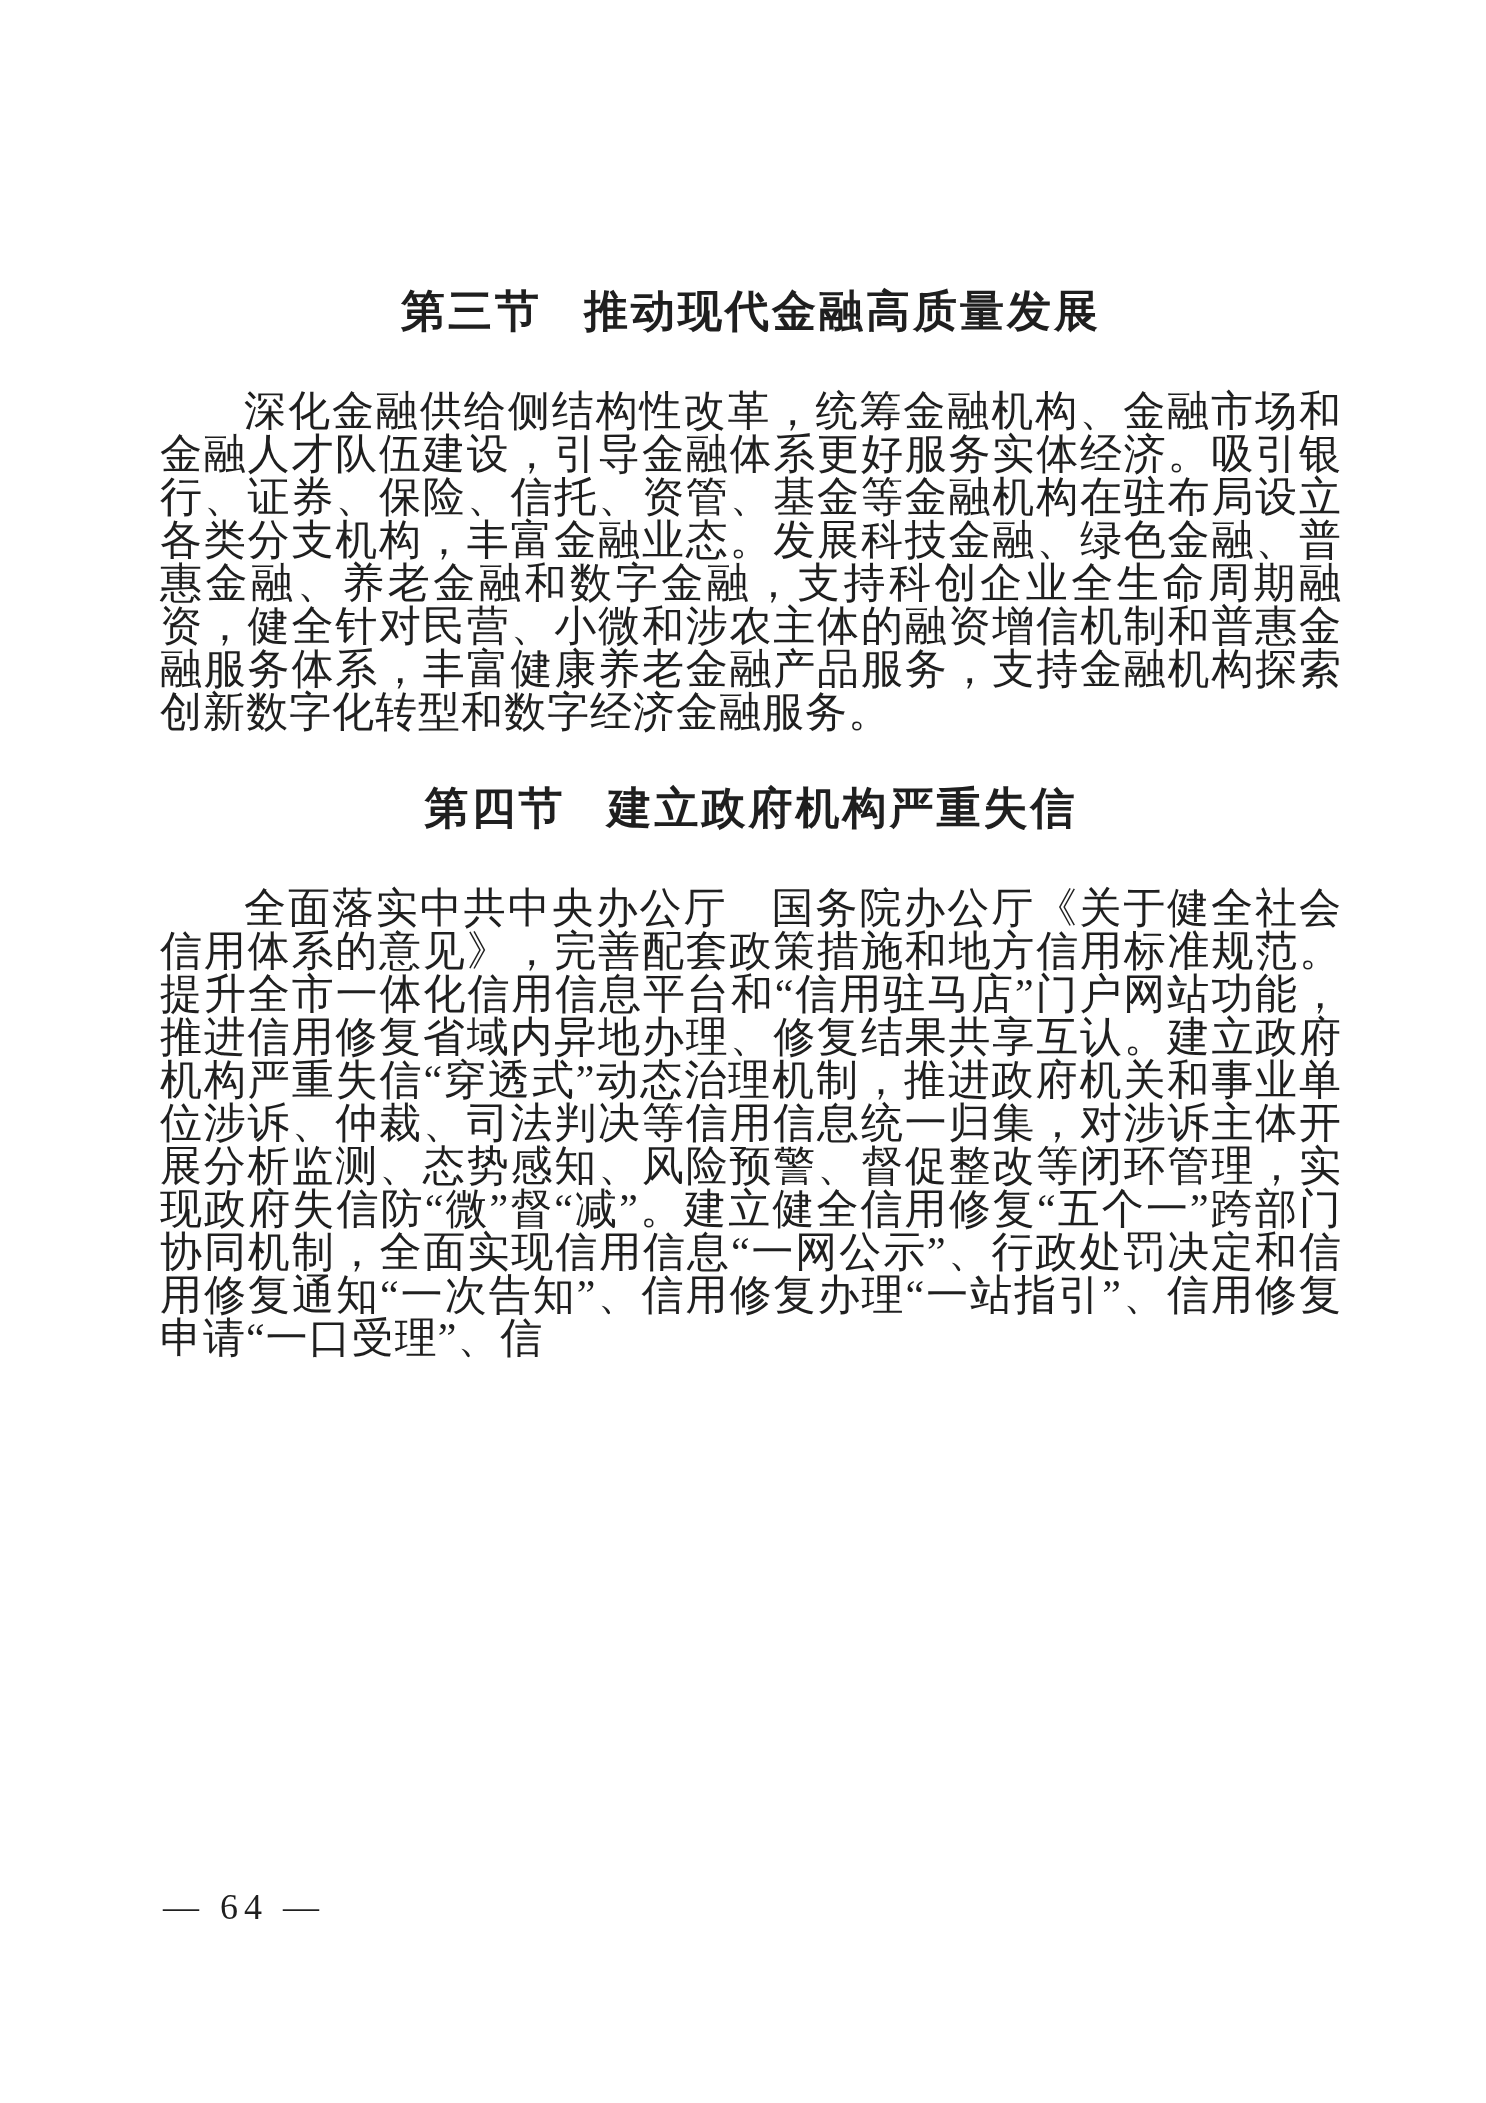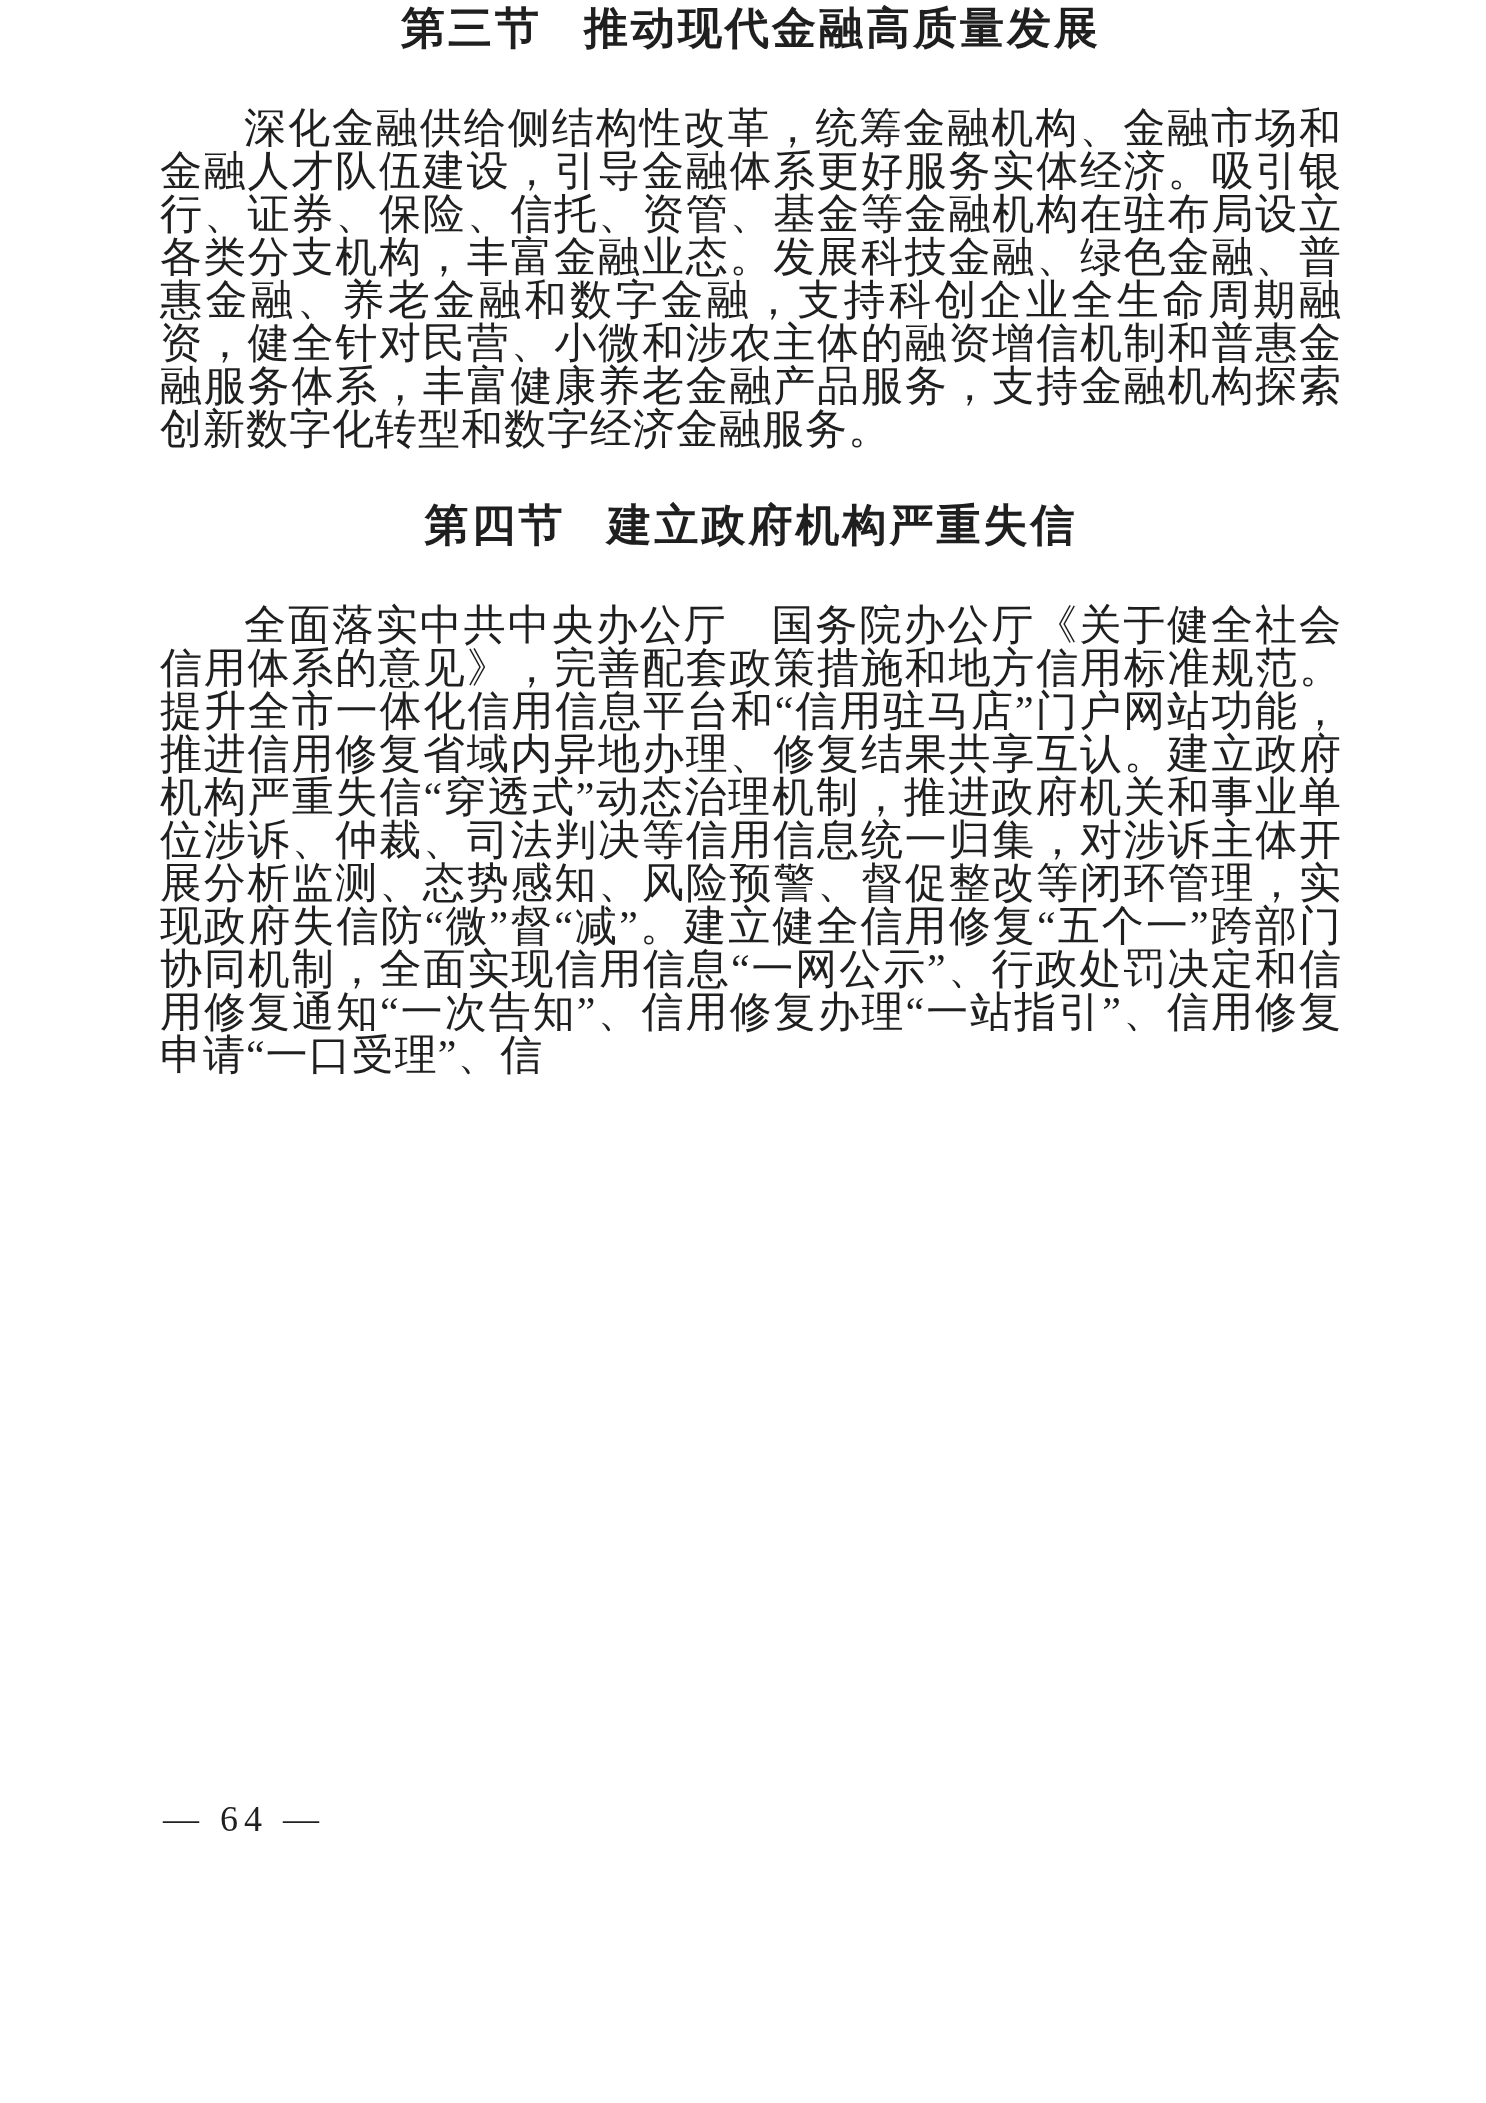--- a/index.html
+++ b/index.html
@@ -15,20 +15,21 @@
     background: #ffffff;
     font-family: "Liberation Serif", "DejaVu Serif", serif;
     color: #1f1f1f;
     overflow: hidden;
   }
   .content {
     position: absolute;
     left: 160px;
     top: 0;
     width: 1182px;
+    padding-top: 283px;
   }
   .section-heading {
     font-size: 44px;
     line-height: 1.3;
     font-weight: bold;
     text-align: center;
     margin: 0 0 50px 0;
     letter-spacing: 3px;
     white-space: nowrap;
   }
@@ -39,21 +40,21 @@
     font-size: 42px;
     line-height: 43px;
     margin: 0 0 46px 0;
     text-align: justify;
     text-indent: 2em;
     letter-spacing: 1px;
   }
   .page-footer {
     position: absolute;
     left: 163px;
-    top: 1798px;
+    top: 1886px;
     font-size: 36px;
     letter-spacing: 6px;
     color: #1f1f1f;
   }
 </style>
 </head>
 <body>
 
 <div class="page">
   <div class="content">

